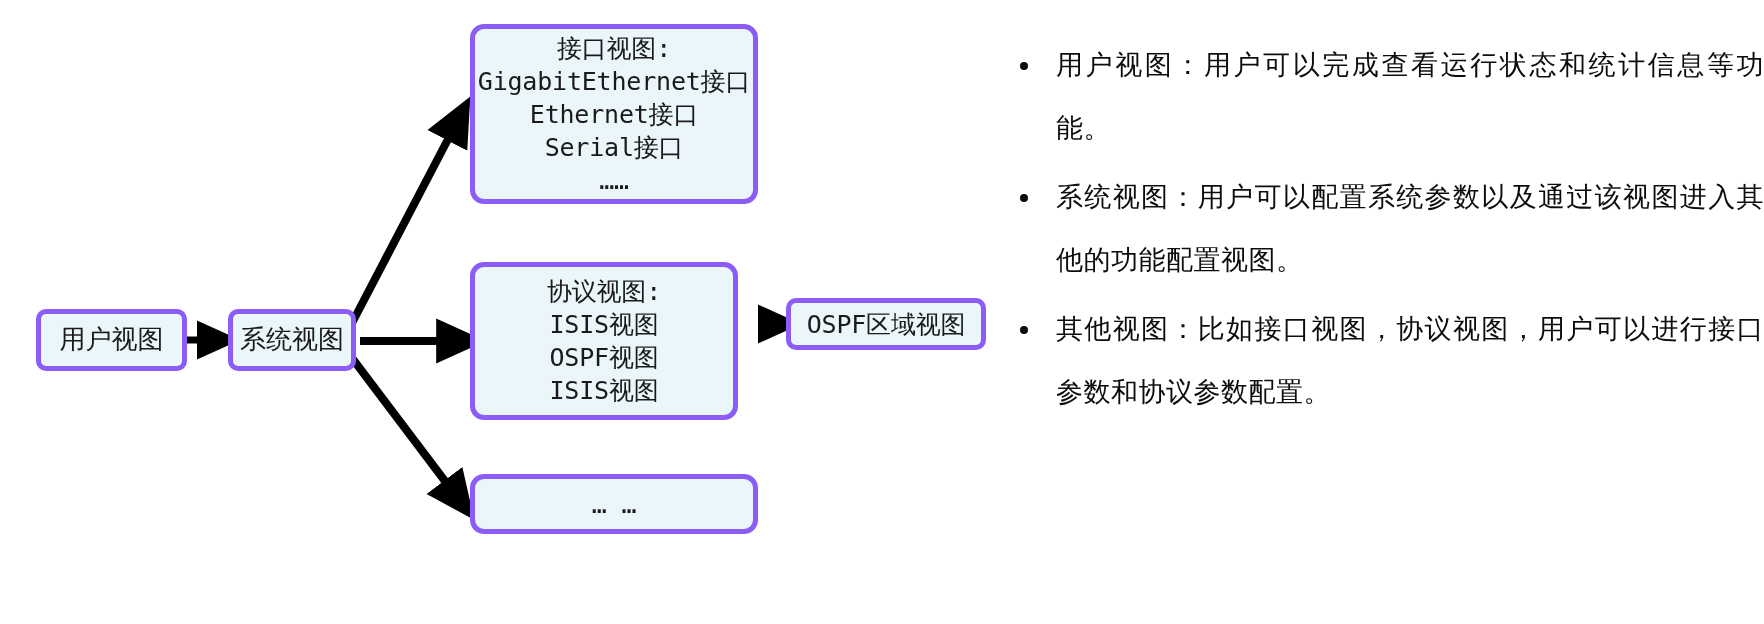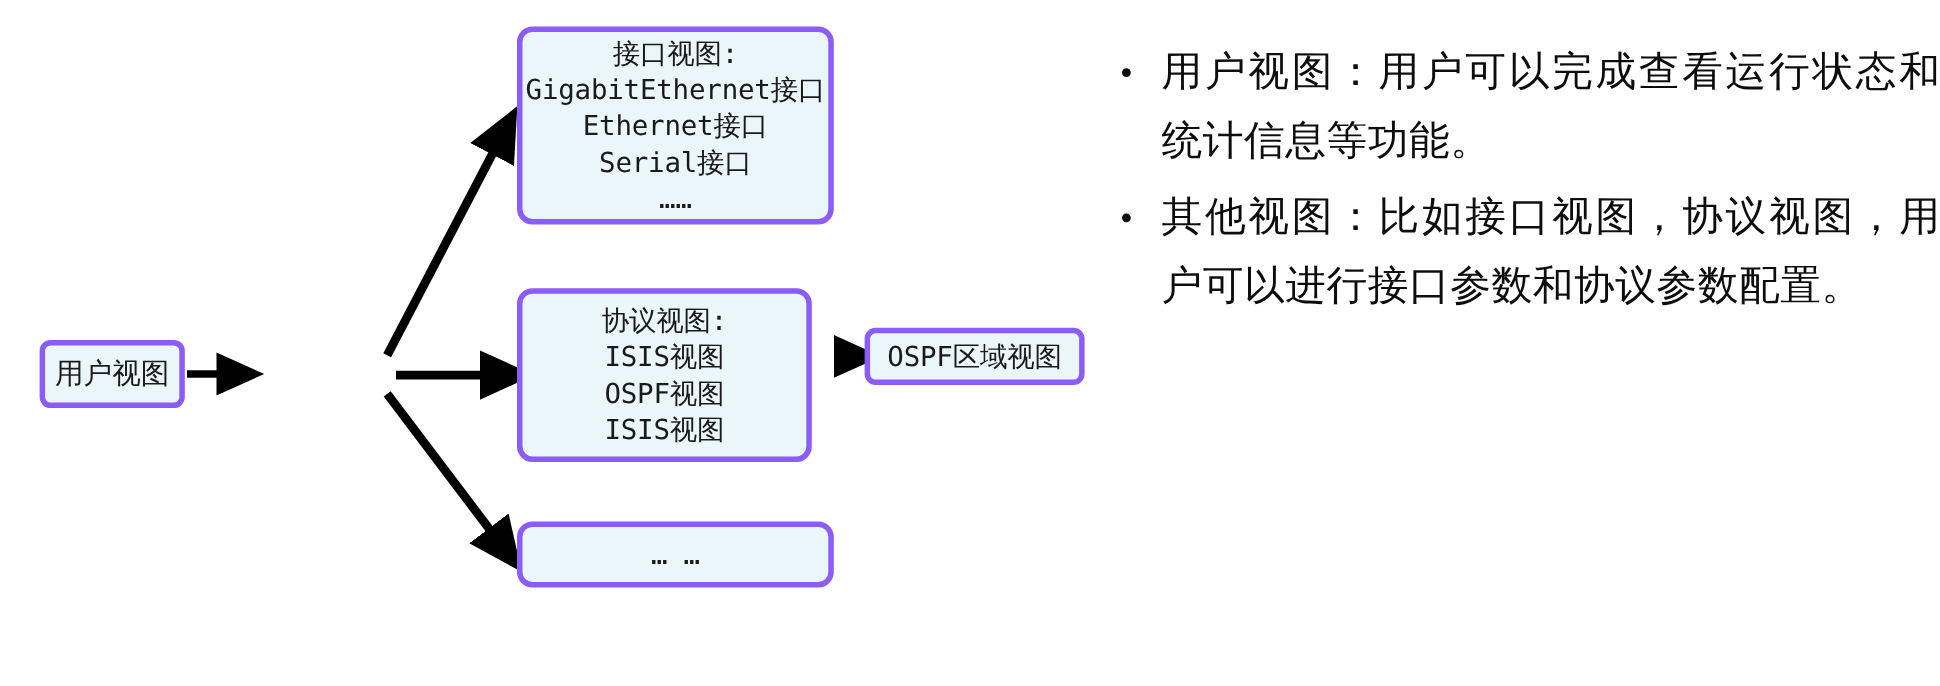--- a/index.html
+++ b/index.html
@@ -70,21 +70,21 @@
     font-size: 25px;
     letter-spacing: -0.2px;
   }
 
   .serif-cn {
     font-family: "Liberation Serif", "DejaVu Serif", serif;
     font-size: 26px;
   }
 
   
-  #node-user-view   { left: 36px;  top: 309px; width: 132px; height: 62px; }
+  #node-user-view   { left: 36px;  top: 309px; width: 151px; height: 62px; }
   #node-system-view { left: 228px; top: 309px; width: 128px; height: 62px; }
 
   #node-interface-view { left: 470px; top: 24px;  width: 288px; height: 180px; }
   #node-protocol-view  { left: 470px; top: 262px; width: 268px; height: 158px; }
   #node-other-view     { left: 470px; top: 474px; width: 288px; height: 60px; }
   #node-ospf-area-view { left: 786px; top: 298px; width: 200px; height: 52px; }
 
   
   #notes {
     position: absolute;
@@ -98,21 +98,21 @@
     list-style: none;
     margin: 0;
     padding: 0;
   }
 
   ul.bullets > li {
     position: relative;
     padding-left: 56px;
     margin: 0 0 6px 0;
     font-family: "Liberation Serif", "DejaVu Serif", serif;
-    font-size: 37px;
+    font-size: 27px;
     line-height: 63px;
     color: #0d0d0d;
     letter-spacing: 0.5px;
     text-align: justify;
     text-justify: inter-ideograph;
   }
 
   ul.bullets > li .bullet-dot {
     position: absolute;
     left: 20px;
@@ -149,20 +149,23 @@
 
       <line x1="352" y1="358" x2="457" y2="497" stroke="#000000" stroke-width="8" marker-end="url(#ah)"></line>
 
       <line x1="760" y1="324" x2="776" y2="324" stroke="#000000" stroke-width="7" marker-end="url(#ah)"></line>
     </svg>
 
     <div class="node small" id="node-user-view">
       <span class="line serif-cn">用户视图</span>
     </div>
 
+    <div class="node small" id="node-system-view">
+      <span class="line serif-cn">系统视图</span>
+    </div>
 
     <div class="node" id="node-interface-view">
       <span class="line mono">接口视图:</span>
       <span class="line mono">GigabitEthernet接口</span>
       <span class="line mono">Ethernet接口</span>
       <span class="line mono">Serial接口</span>
       <span class="line mono">……</span>
     </div>
 
     <div class="node" id="node-protocol-view">
@@ -183,18 +186,22 @@
   </div>
 
   <div id="notes">
     <ul class="bullets">
       <li>
         <span class="bullet-dot"></span>
         <span class="bullet-text">用户视图：用户可以完成查看运行状态和统计信息等功能。</span>
       </li>
       <li>
         <span class="bullet-dot"></span>
+        <span class="bullet-text">系统视图：用户可以配置系统参数以及通过该视图进入其他的功能配置视图。</span>
+      </li>
+      <li>
+        <span class="bullet-dot"></span>
         <span class="bullet-text">其他视图：比如接口视图，协议视图，用户可以进行接口参数和协议参数配置。</span>
       </li>
     </ul>
   </div>
 
 </div>
 
 </body></html>

